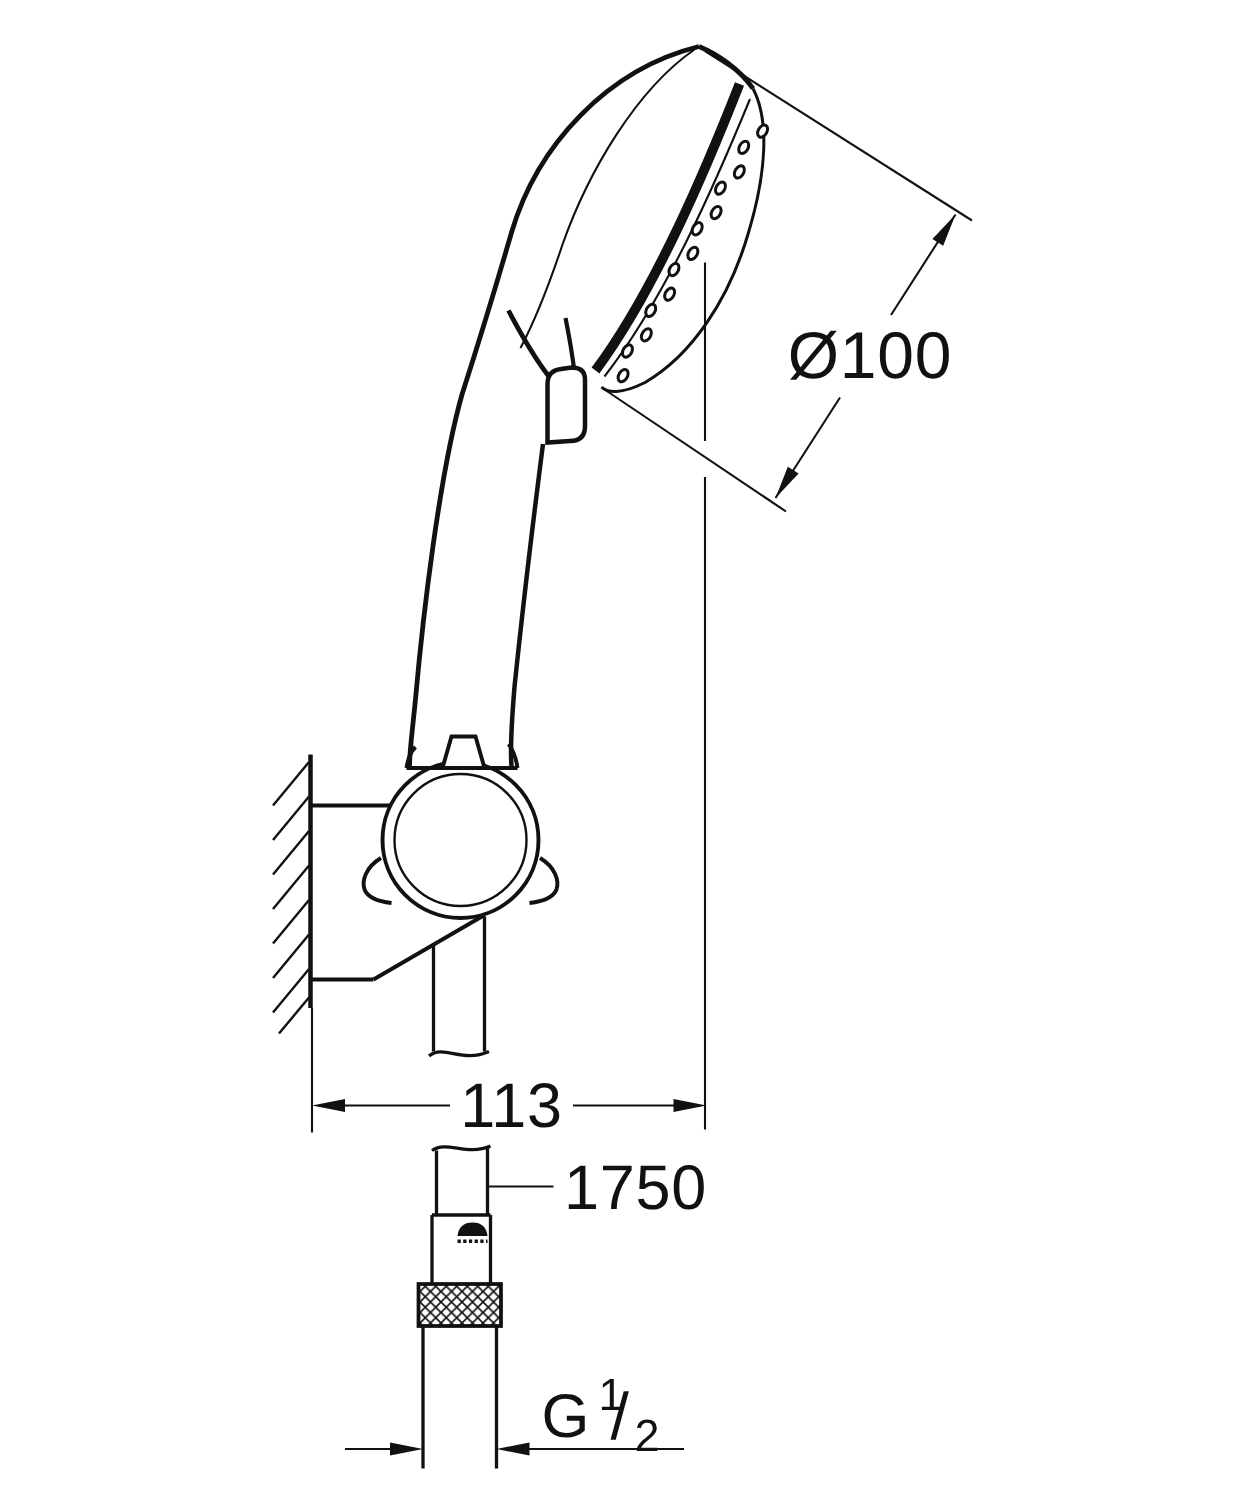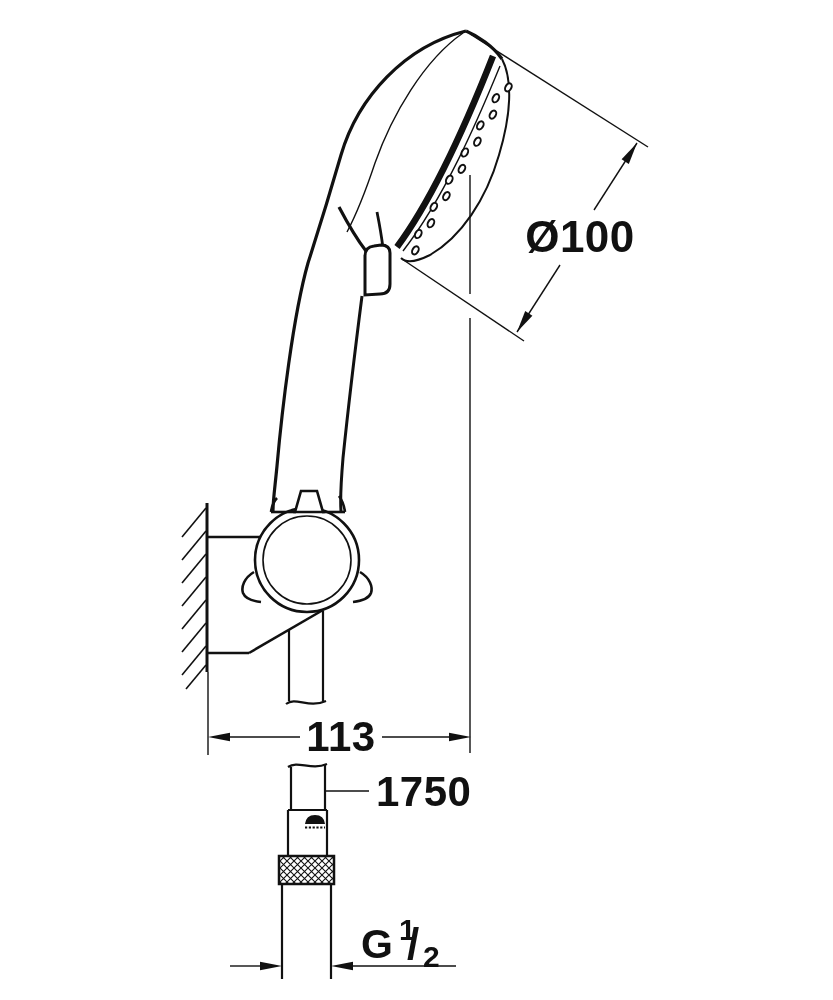--- a/index.html
+++ b/index.html
@@ -2,21 +2,20 @@
 <html><head>
 <meta charset="utf-8">
 <style>
   html,body{margin:0;padding:0;background:#ffffff;}
   .canvas{
     position:relative;
     width:833px;height:1000px;
     background:#ffffff;
     font-family:"Liberation Sans", sans-serif;
     overflow:hidden;
-    font-weight:bold;
   }
   svg{display:block;}
   text{fill:#111111;font-family:"Liberation Sans", sans-serif;}
   .dim-text{letter-spacing:0.5px;}
 </style>
 </head>
 <body>
 
 <div class="canvas">
 <svg viewBox="0 0 833 1000" width="833" height="1000">

